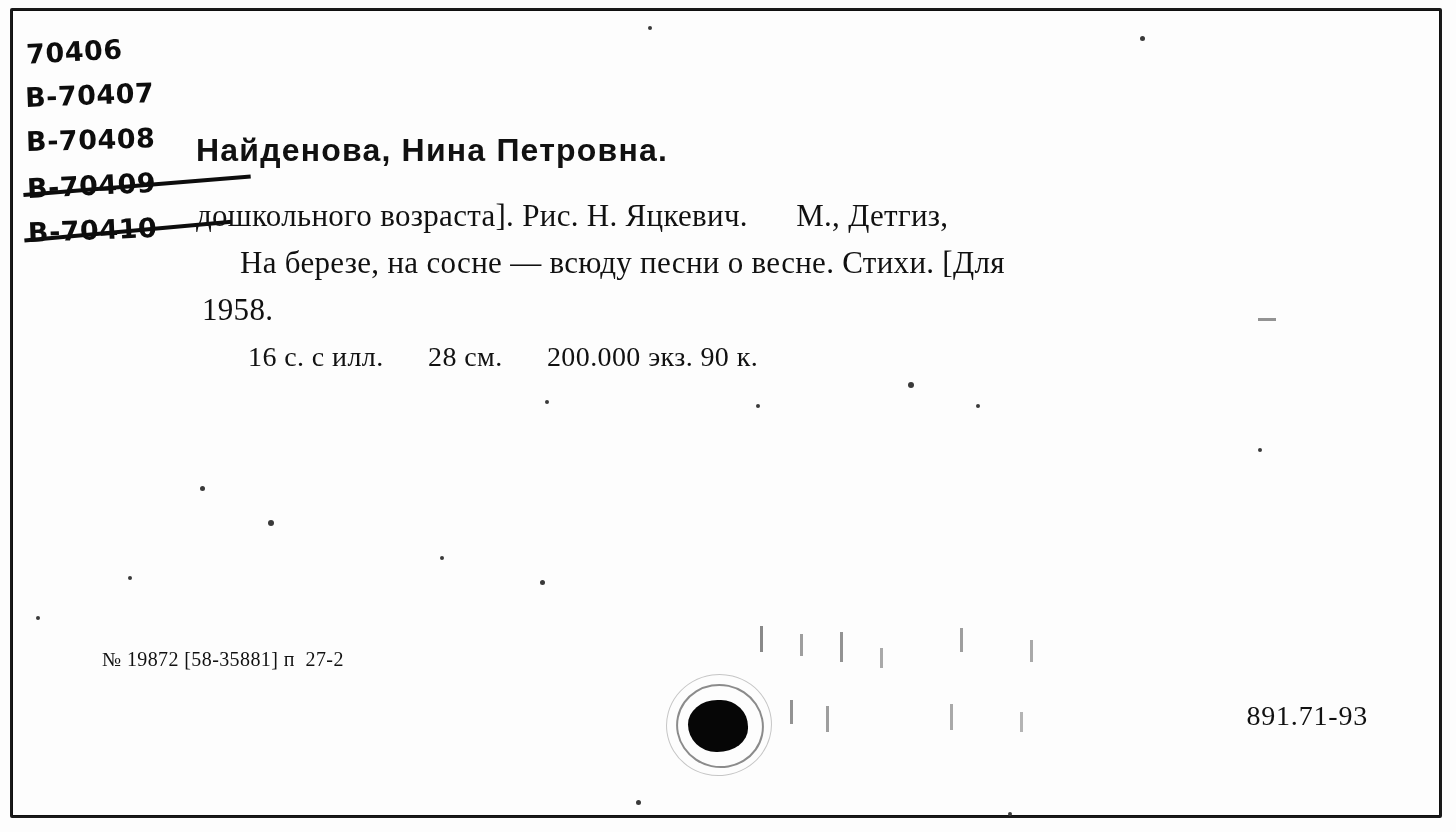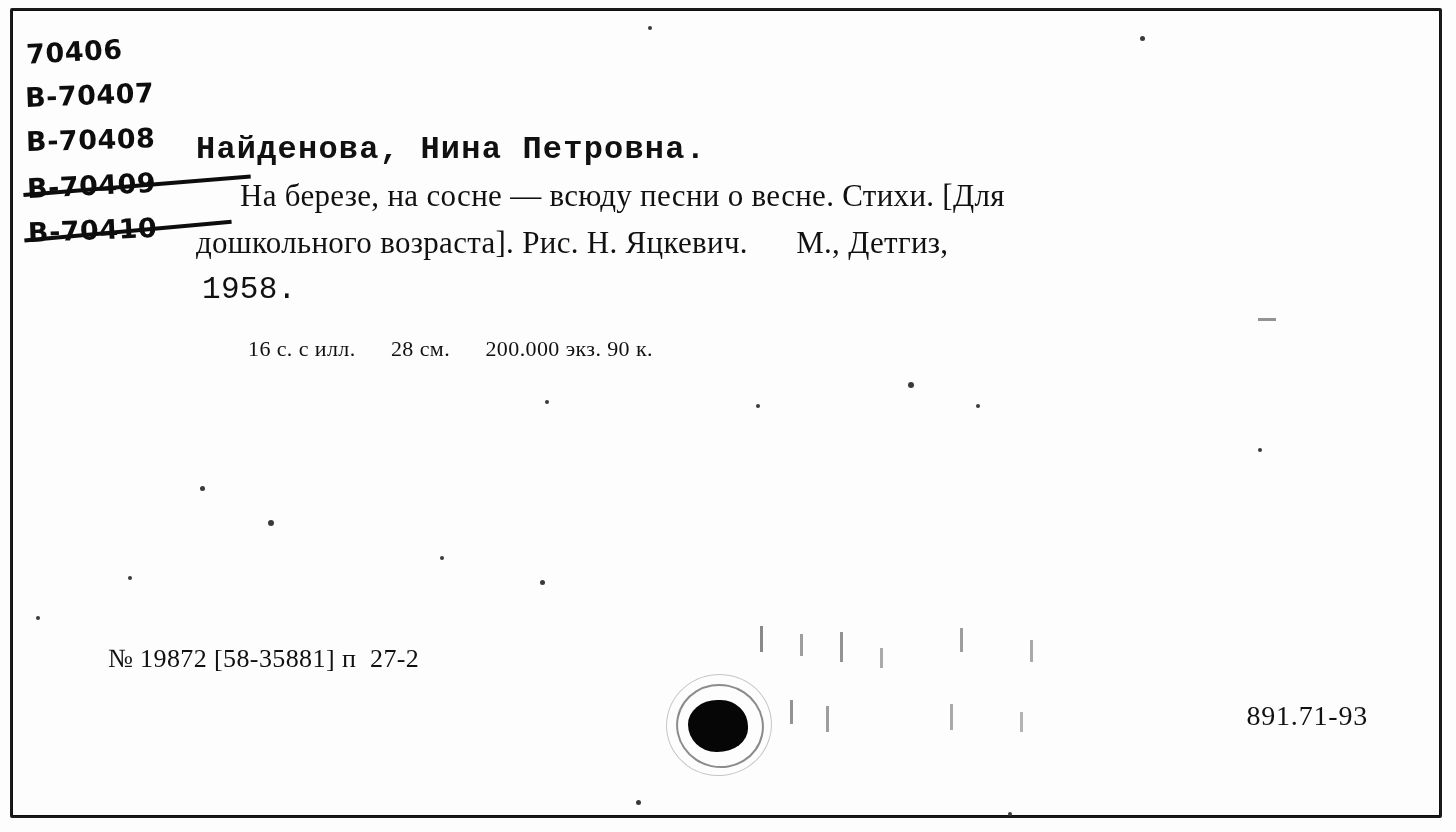--- a/index.html
+++ b/index.html
@@ -80,59 +80,58 @@
   }
 
   
   .record {
     position: absolute;
     left: 196px;
     top: 128px;
     width: 1200px;
   }
   .author {
-    font-family: Liberation Mono, monospace;
+    font-family: Liberation Sans, sans-serif;
     font-weight: 700;
     font-size: 32px;
     letter-spacing: 1.2px;
     line-height: 44px;
-    margin-bottom: 0;
+    margin-bottom: 20px;
   }
   .body-block {
     font-size: 31px;
     line-height: 47px;
     letter-spacing: 0.3px;
   }
   .body-line {
     white-space: pre;
   }
   .body-line.indent {
     padding-left: 44px;
   }
   .body-line.hang {
     padding-left: 0;
   }
   .body-line.third {
     padding-left: 6px;
-    font-family: Liberation Mono, monospace;
   }
   .phys {
-    margin-top: 23px;
+    margin-top: 8px;
     padding-left: 52px;
-    font-size: 22px;
+    font-size: 28px;
     letter-spacing: 0.4px;
     white-space: pre;
   }
 
   
   .imprint {
     position: absolute;
-    left: 108px;
+    left: 102px;
     bottom: 78px;
-    font-size: 26px;
+    font-size: 20px;
     line-height: 38px;
     letter-spacing: 0.4px;
     white-space: pre;
   }
 
   
   .classification {
     position: absolute;
     right: 88px;
     bottom: 96px;
@@ -202,22 +201,22 @@
     <span class="hw-line slant1">70406</span>
     <span class="hw-line slant2">В-70407</span>
     <span class="hw-line slant3">В-70408</span>
     <span class="hw-line struck">В-70409</span>
     <span class="hw-line struck2">В-70410</span>
   </div>
 
   <div class="record">
     <div class="author">Найденова, Нина Петровна.</div>
     <div class="body-block">
+      <div class="body-line hang">дошкольного возраста]. Рис. Н. Яцкевич.      М., Детгиз,</div>
       <div class="body-line indent">На березе, на сосне — всюду песни о весне. Стихи. [Для</div>
-      <div class="body-line hang">дошкольного возраста]. Рис. Н. Яцкевич.      М., Детгиз,</div>
       <div class="body-line third">1958.</div>
     </div>
     <div class="phys">16 с. с илл.      28 см.      200.000 экз. 90 к.</div>
   </div>
 
   <div class="imprint">
     <div>№ 19872 [58-35881] п  27-2</div>
   </div>
 
   <div class="classification">

